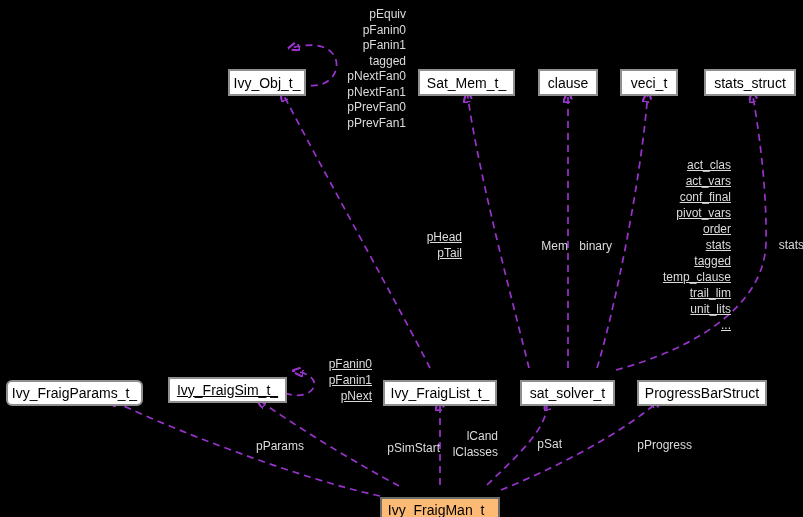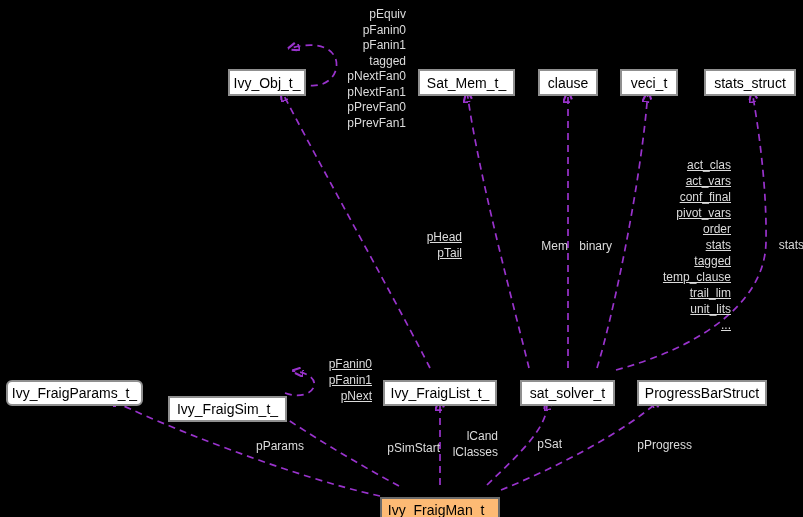--- a/index.html
+++ b/index.html
@@ -59,21 +59,21 @@
   <div class="node" style="left:620px;top:57px;width:58px;">
     <span>veci_t</span>
   </div>
   <div class="node" style="left:704px;top:57px;width:92px;">
     <span>stats_struct</span>
   </div>
 
   <div class="node" style="left:6px;top:368px;width:137px;height:26px;border-radius:6px;">
     <span>Ivy_FraigParams_t_</span>
   </div>
-  <div class="node" style="left:168px;top:384px;width:119px;height:26px;">
+  <div class="node" style="left:168px;top:365px;width:119px;height:26px;text-decoration:underline;">
     <span>Ivy_FraigSim_t_</span>
   </div>
   <div class="node" style="left:383px;top:368px;width:114px;height:26px;">
     <span>Ivy_FraigList_t_</span>
   </div>
   <div class="node" style="left:520px;top:368px;width:95px;height:26px;">
     <span>sat_solver_t</span>
   </div>
   <div class="node" style="left:637px;top:368px;width:130px;height:26px;">
     <span>ProgressBarStruct</span>

